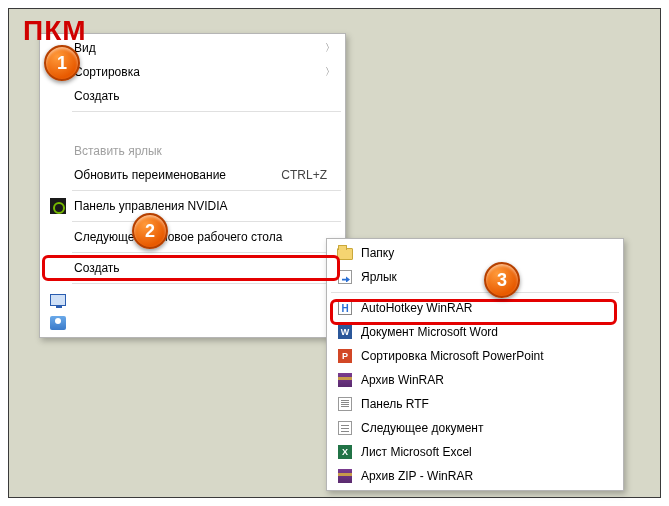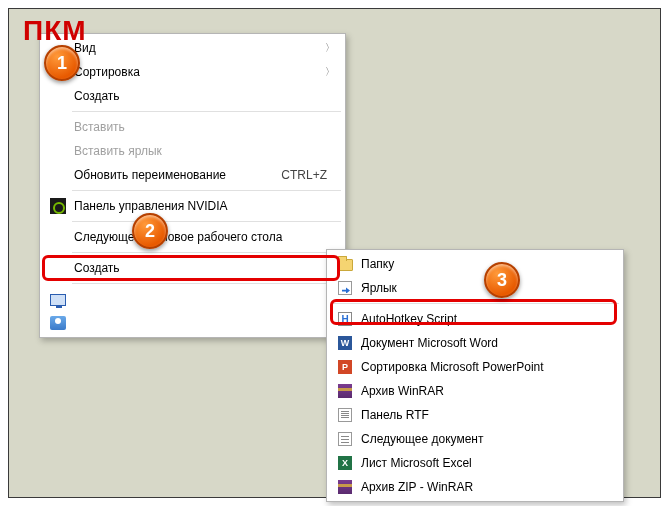--- a/index.html
+++ b/index.html
@@ -29,21 +29,21 @@
     z-index: 5;
   }
   .menu {
     position: absolute;
     background: #fff;
     border: 1px solid #b5b5b5;
     box-shadow: 2px 3px 6px rgba(0,0,0,0.25);
     padding: 2px;
   }
   .menu1 { left: 30px; top: 24px; width: 307px; }
-  .menu2 { left: 317px; top: 240px; width: 298px; }
+  .menu2 { left: 317px; top: 229px; width: 298px; }
   .row {
     display: flex;
     align-items: center;
     height: 24px;
     padding: 0 6px 0 4px;
     position: relative;
   }
   .row .iconcell {
     width: 24px; height: 18px;
     display: flex; align-items: center; justify-content: center;
@@ -121,21 +121,20 @@
       <span class="label">Сортировка</span>
       <span class="arrow">〉</span>
     </div>
     <div class="row">
       <span class="iconcell"></span>
       <span class="label">Создать</span>
     </div>
     <div class="sep"></div>
     <div class="row disabled">
       <span class="iconcell"></span>
-      <span class="label">Вставить</span>
     </div>
     <div class="row disabled">
       <span class="iconcell"></span>
       <span class="label">Вставить ярлык</span>
     </div>
     <div class="row">
       <span class="iconcell"></span>
       <span class="label">Обновить переименование</span>
       <span class="shortcut">CTRL+Z</span>
     </div>
@@ -183,21 +182,21 @@
         </span>
       <span class="label">Ярлык</span>
     </div>
     <div class="sep sep-full"></div>
     <div class="row">
       <span class="iconcell">
           <span class="ic ic-ahk">
             <span>H</span>
           </span>
         </span>
-      <span class="label">AutoHotkey Script</span>
+      <span class="label">AutoHotkey WinRAR</span>
     </div>
     <div class="row">
       <span class="iconcell">
           <span class="ic ic-word">
             <span>W</span>
           </span>
         </span>
       <span class="label">Документ Microsoft Word</span>
     </div>
     <div class="row">

